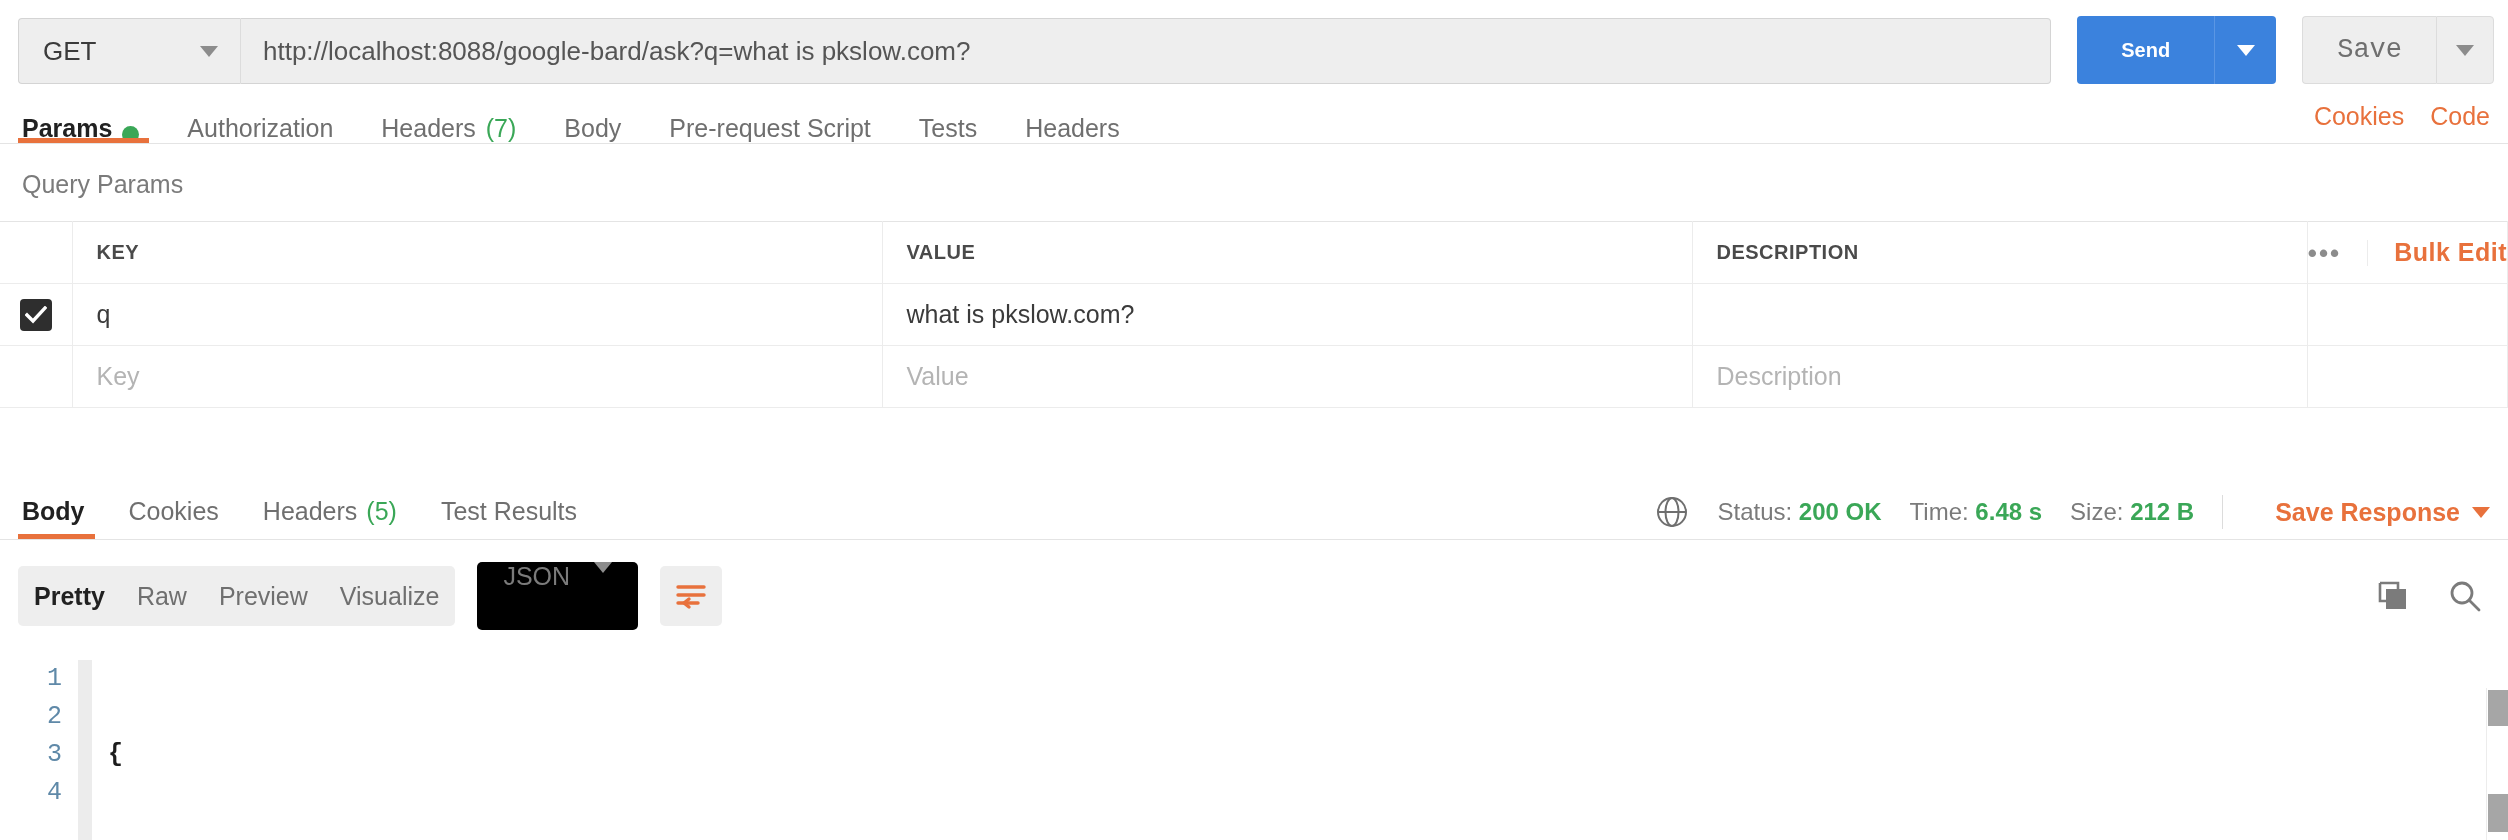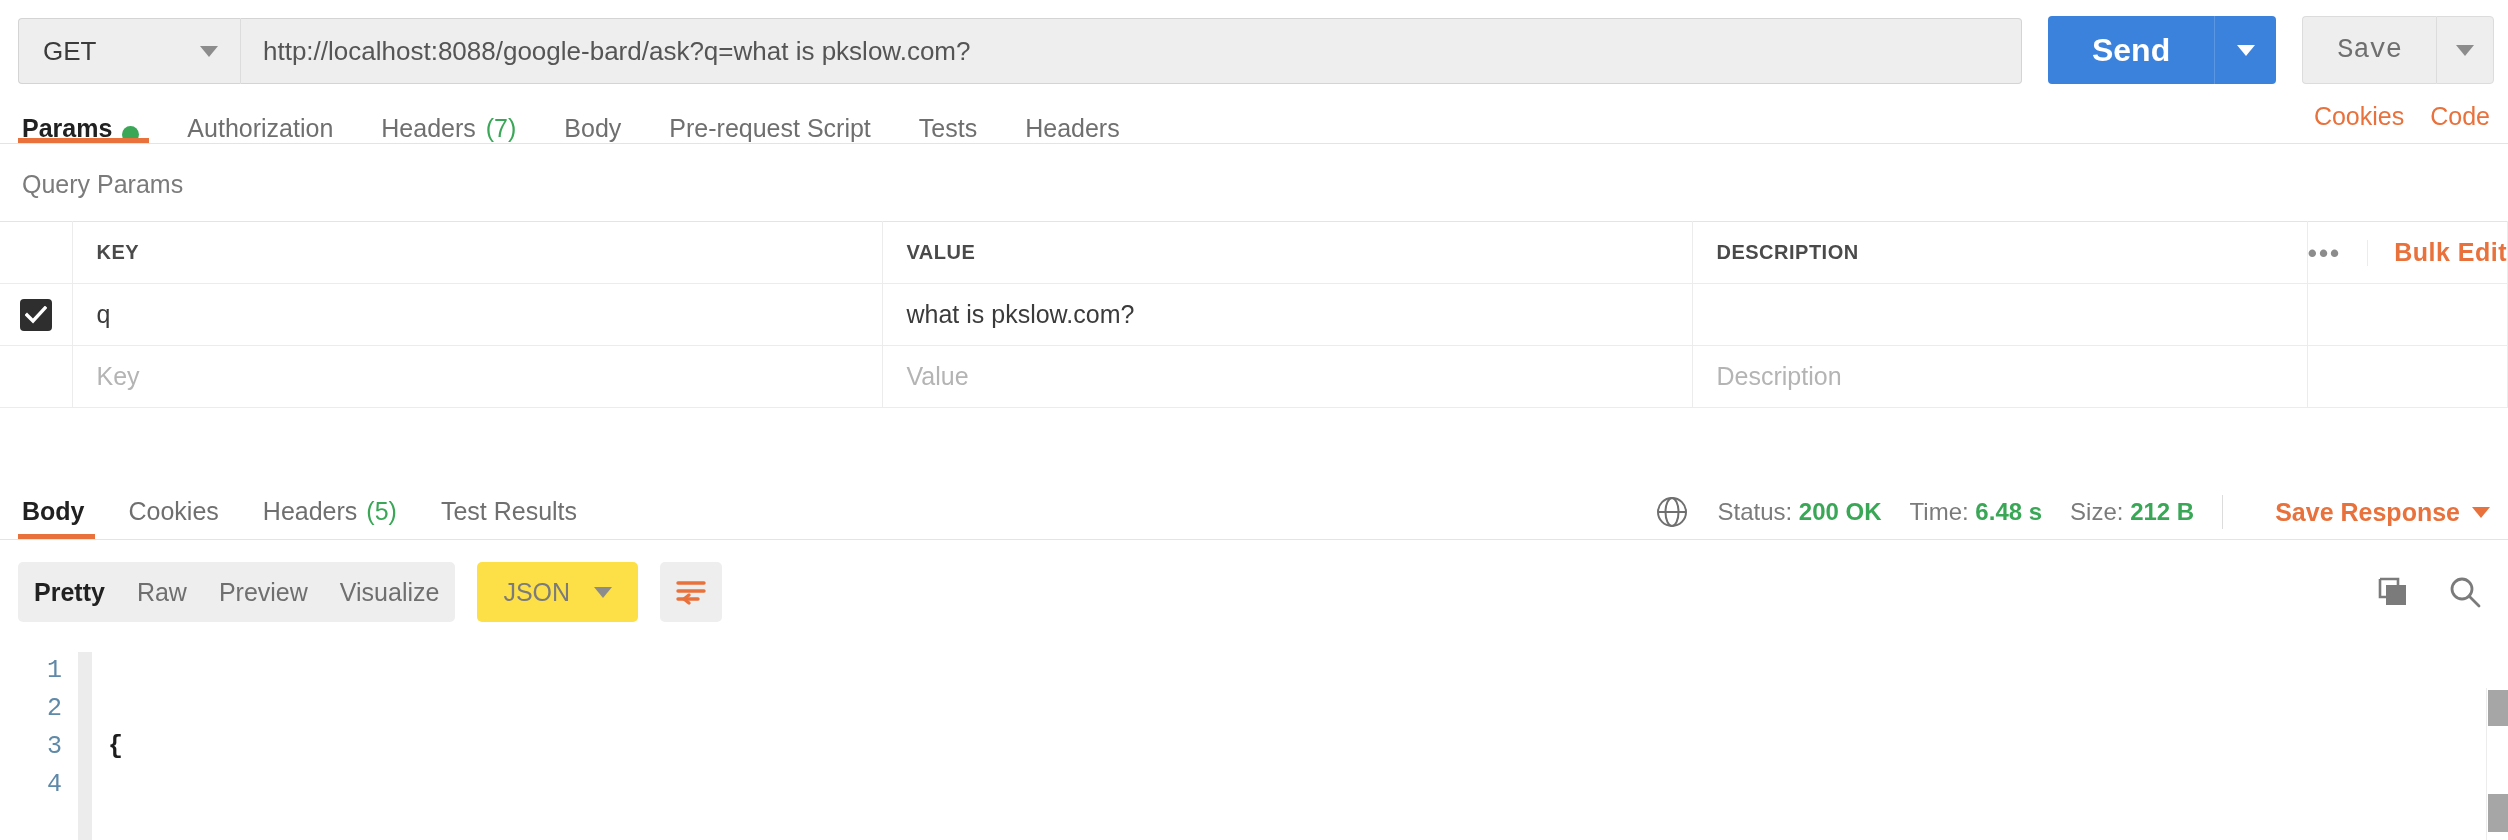--- a/index.html
+++ b/index.html
@@ -45,21 +45,21 @@
     margin-right: 26px;
   }
   .url-input {
     width: 100%; border: none; outline: none; background: transparent;
     font-family: "Liberation Sans", sans-serif;
     font-size: 26px; color: #555555;
   }
   .send-group { display: flex; height: 68px; }
   .send-btn {
     background: #3b82dd; color: #ffffff;
-    font-size: 32px; font-weight: bold;
+    font-size: 20px; font-weight: bold;
     border: none; border-radius: 4px 0 0 4px;
     padding: 0 44px; cursor: pointer;
     font-family: "Liberation Sans", sans-serif;
   }
   .send-caret-btn {
     background: #3b82dd; border: none;
     border-left: 1px solid #5a96e4;
     border-radius: 0 4px 4px 0;
     width: 62px; cursor: pointer;
     display: flex; align-items: center; justify-content: center;
@@ -218,23 +218,23 @@
     display: flex; align-items: center;
     background: #eeeeee; border-radius: 5px; height: 60px;
   }
   .pill {
     padding: 0 16px; height: 60px;
     display: flex; align-items: center;
     font-size: 25px; color: #6f6f6f; cursor: pointer;
   }
   .pill.active { color: #212121; font-weight: bold; }
   .fmt-select {
-    display: flex; align-items: center; gap: 24px;
-    background: #fde047; border-radius: 5px;
-    height: 60px; padding: 0 26px;
+    display: flex; gap: 24px;
+    background: #000000; border-radius: 5px;
+    height: 68px; padding: 0 26px;
     font-size: 25px; color: #7b7b7b; cursor: pointer;
   }
   .wrap-btn {
     width: 62px; height: 60px;
     background: #eeeeee; border-radius: 5px;
     display: flex; align-items: center; justify-content: center;
     cursor: pointer;
   }
   .toolbar-right {
     margin-left: auto; display: flex; align-items: center; gap: 38px;

